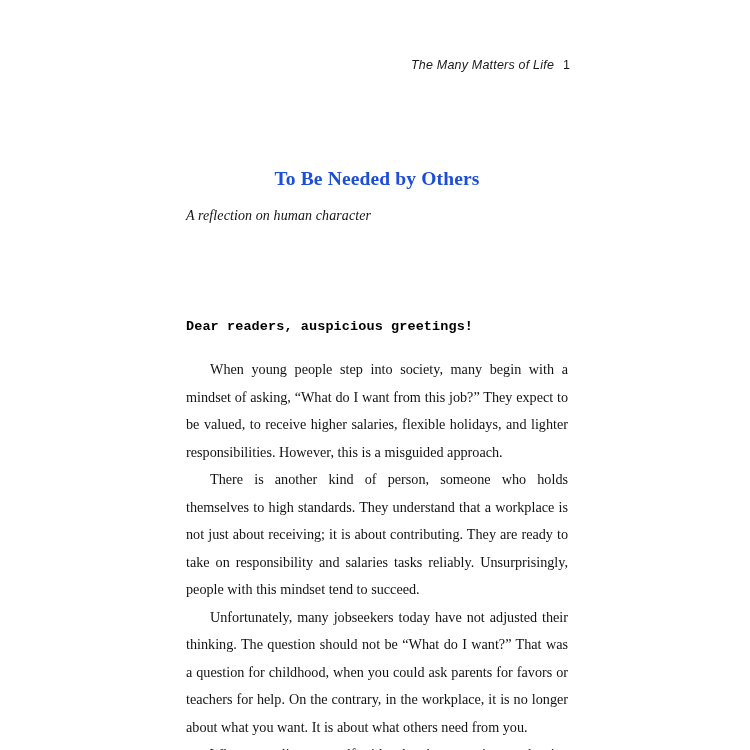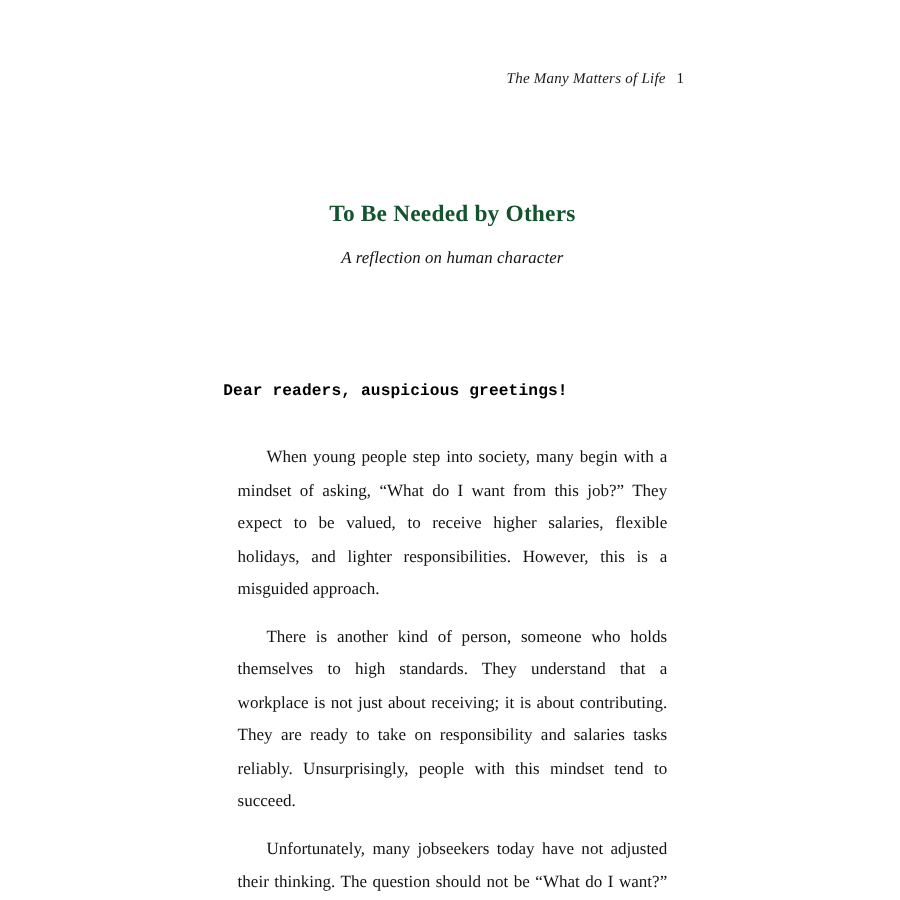--- a/index.html
+++ b/index.html
@@ -17,21 +17,21 @@
   .page {
     position: relative;
     width: 750px;
     height: 750px;
     box-sizing: border-box;
   }
   .running-head {
     position: absolute;
     top: 58px;
     right: 180px;
-    font-family: Liberation Serif, serif;
+    font-family: Liberation Sans, sans-serif;
     font-style: italic;
     font-size: 12.5px;
     letter-spacing: 0.2px;
     color: #1a1a1a;
     white-space: nowrap;
     margin-left: 19px;
   }
   .running-head .folio {
     font-style: normal;
     margin-left: 9px;
@@ -44,46 +44,45 @@
     width: 382px;
   }
   .chapter-title {
     margin: 0;
     padding-top: 168px;
     text-align: center;
     font-family: "Liberation Serif", serif;
     font-weight: bold;
     font-size: 19.5px;
     letter-spacing: 0.15px;
-    color: #14532d;
+    color: #1d4ed8;
   }
   .chapter-subtitle {
     margin: 0;
     padding-top: 18px;
-    text-align: center;
     font-family: "Liberation Serif", serif;
     font-style: italic;
     font-size: 14px;
     letter-spacing: 0.1px;
     color: #121212;
   }
   .salutation {
     margin: 0;
     padding-top: 95px;
     font-family: Liberation Mono, monospace;
     font-weight: bold;
     font-size: 13.5px;
     letter-spacing: 0.1px;
     color: #000000;
   }
   .body-block {
     padding-top: 22px;
   }
   p.para {
-    margin: 12px;
+    margin: 0;
     text-align: justify;
     text-justify: inter-word;
     font-family: "Liberation Serif", serif;
     font-size: 14.2px;
     line-height: 27.5px;
     text-indent: 24px;
     color: #121212;
     hyphens: none;
   }
 </style>

